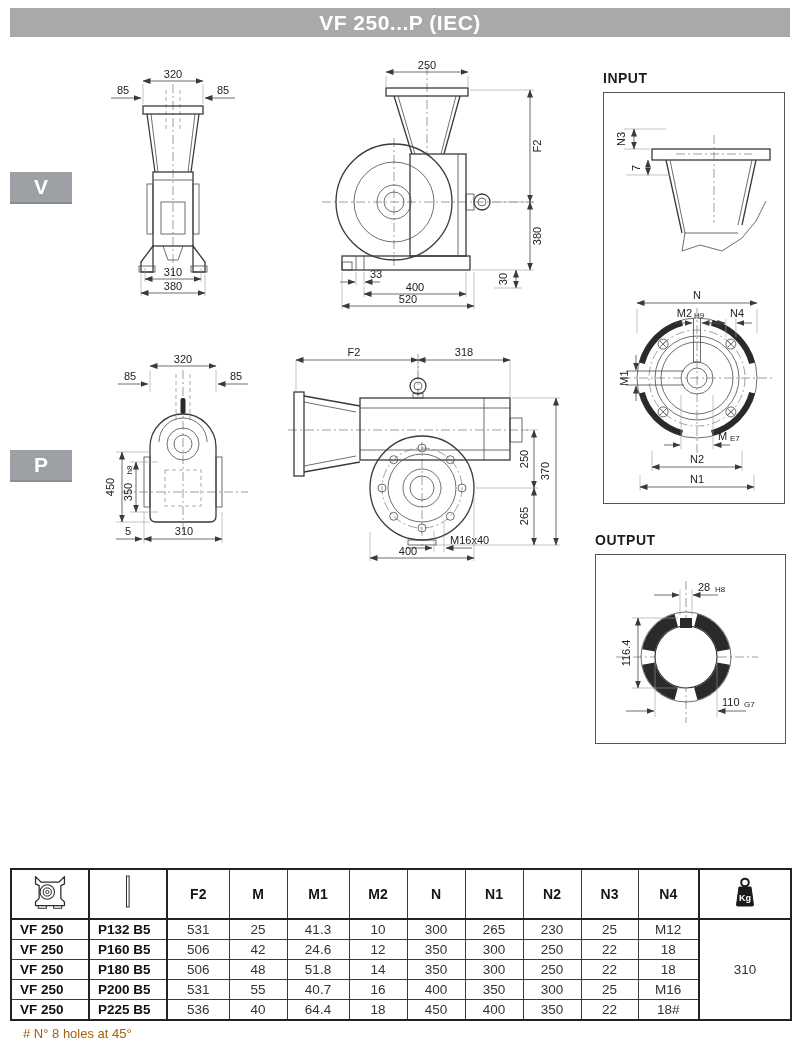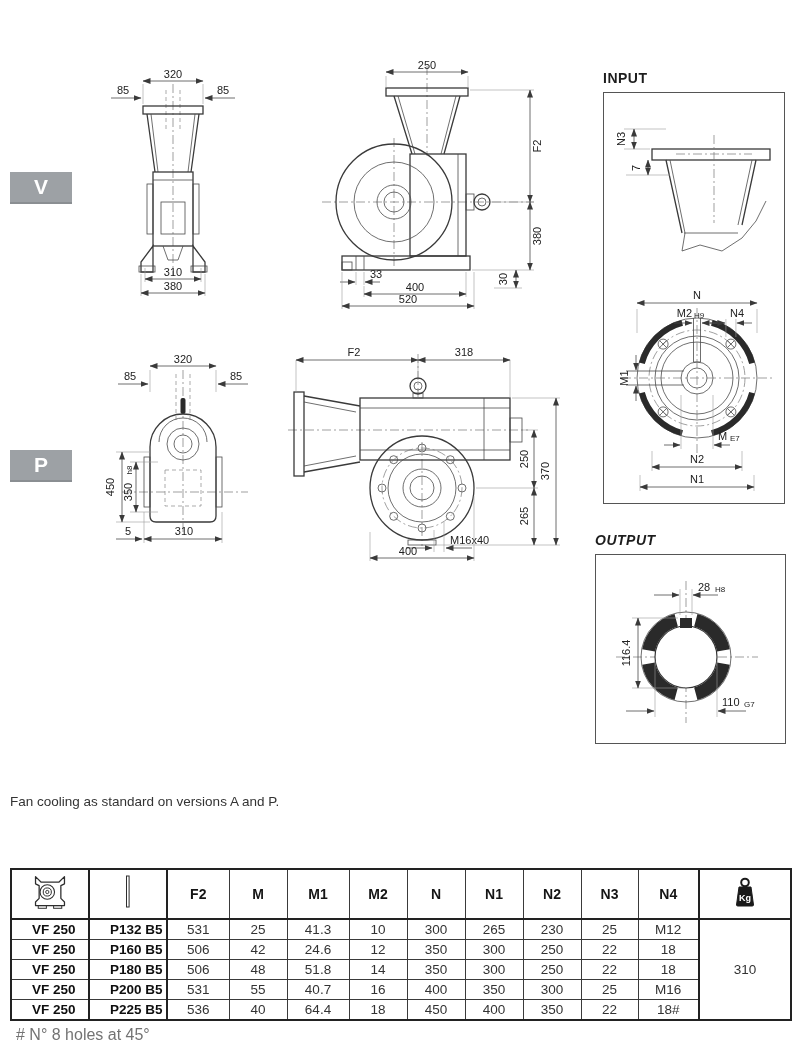--- a/index.html
+++ b/index.html
@@ -9,54 +9,55 @@
         background:#a9a9a9;color:#fff;font-size:21px;font-weight:bold;
         text-align:center;line-height:29px;letter-spacing:.5px;}
   .badge{position:absolute;left:10px;width:62px;height:30px;background:#9da1a5;
         color:#fff;font-size:21px;font-weight:bold;text-align:center;line-height:30px;
         border-bottom:2px solid #8a8e92;}
   .panel-label{position:absolute;font-size:14px;font-weight:bold;color:#1d1d1d;
         letter-spacing:.5px;}
   .panel-box{position:absolute;border:1.4px solid #555;background:#fff;}
   .drawing{position:absolute;}
   .notes{position:absolute;left:10px;top:792px;font-size:13.5px;color:#333;line-height:19px;}
-  .footnote{position:absolute;left:16px;top:1026px;font-size:16px;color:#737373;}
+  .footnote{position:absolute;left:23px;top:1026px;font-size:13px;color:#a16207;}
   
   .ol{fill:none;stroke:#3a3a3a;stroke-width:1.3;}
   .tl{fill:none;stroke:#4a4a4a;stroke-width:0.8;}
   .cl{fill:none;stroke:#777;stroke-width:0.7;stroke-dasharray:9 3 2 3;}
   .dsh{fill:none;stroke:#888;stroke-width:0.7;stroke-dasharray:4 3;}
   .dim{fill:none;stroke:#4a4a4a;stroke-width:0.8;}
   .ext{fill:none;stroke:#9a9a9a;stroke-width:0.6;}
   .dt{font-size:11px;fill:#222;font-family:"Liberation Sans",sans-serif;}
   .dts{font-size:8px;fill:#222;font-family:"Liberation Sans",sans-serif;}
   .blk{fill:#2a2a2a;stroke:none;}
   
   .dims-table{position:absolute;left:10px;top:868px;border-collapse:collapse;
         width:780px;table-layout:fixed;border:2px solid #222;background:#fff;}
   .dims-table th,.dims-table td{border:1px solid #3a3a3a;text-align:center;
         padding:0;font-size:13.5px;color:#333;height:19px;line-height:19px;overflow:hidden;}
   .dims-table thead th{height:48px;font-weight:bold;font-size:14px;color:#151515;
         border-bottom:2px solid #222;}
-  .dims-table td.model{font-weight:bold;text-align:left;padding-left:20px;color:#0f0f0f;}
+  .dims-table td.model{font-weight:bold;text-align:left;padding-left:8px;color:#0f0f0f;}
   .dims-table .thickL{border-left:2px solid #222;}
 </style>
 </head>
 <body>
 
 <svg width="0" height="0" style="position:absolute" aria-hidden="true">
   <defs>
     <marker id="arw" markerWidth="8" markerHeight="6" refX="7.5" refY="3" orient="auto-start-reverse" markerUnits="userSpaceOnUse">
       <path d="M0,0 L8,3 L0,6 Z" fill="#3a3a3a"></path>
     </marker>
   </defs>
 </svg>
 
 <div class="page">
 
+  <div class="titlebar">VF 250...P (IEC)</div>
 
   <div class="badge" style="top:172px;">V</div>
   <div class="badge" style="top:450px;">P</div>
 
   <svg class="drawing" style="left:85px;top:68px;" width="176" height="232" viewBox="0 0 176 232">
     <g>
       <line class="cl" x1="88" y1="16" x2="88" y2="208"></line>
       <line class="dsh" x1="81" y1="22" x2="81" y2="62"></line>
       <line class="dsh" x1="95" y1="22" x2="95" y2="62"></line>
     </g>
@@ -336,21 +337,21 @@
       <line class="dim" x1="118" y1="202" x2="144" y2="202" marker-end="url(#arw)"></line>
       <line class="dim" x1="184" y1="202" x2="158" y2="202" marker-end="url(#arw)"></line>
       <text class="dt" x="162" y="198" text-anchor="start">M16x40</text>
       <line class="ext" x1="82" y1="186" x2="82" y2="215"></line>
       <line class="ext" x1="186" y1="150" x2="186" y2="215"></line>
       <line class="dim" x1="82" y1="212" x2="186" y2="212" marker-start="url(#arw)" marker-end="url(#arw)"></line>
       <text class="dt" x="120" y="209" text-anchor="middle">400</text>
     </g>
   </svg>
 
-  <div class="panel-label" style="left:595px;top:532px;width:189px;font-style:italic;">OUTPUT</div>
+  <div class="panel-label" style="left:595px;top:532px;width:189px;">OUTPUT</div>
   <div class="panel-box" style="left:595px;top:554px;width:189px;height:188px;text-decoration:underline;">
     <svg width="187" height="186" viewBox="0 0 187 186">
       <g>
         <line class="cl" x1="20" y1="102" x2="162" y2="102"></line>
         <line class="cl" x1="90" y1="26" x2="90" y2="168"></line>
       </g>
       <g>
         <circle class="tl" cx="90" cy="102" r="45"></circle>
         <path d="M80.2,65.3 A38,38 0 0 0 52.6,95.4" fill="none" stroke="#2a2a2a" stroke-width="13"></path>
         <path d="M52.6,108.6 A38,38 0 0 0 80.2,138.7" fill="none" stroke="#2a2a2a" stroke-width="13"></path>
@@ -374,21 +375,20 @@
         <line class="ext" x1="121" y1="106" x2="121" y2="162"></line>
         <line class="dim" x1="30" y1="156" x2="58" y2="156" marker-end="url(#arw)"></line>
         <line class="dim" x1="150" y1="156" x2="122" y2="156" marker-end="url(#arw)"></line>
         <text class="dt" x="126" y="151" text-anchor="start">110</text>
         <text class="dts" x="148" y="152" text-anchor="start">G7</text>
       </g>
     </svg>
   </div>
 
   <div class="notes">
-    <div>Fan cooling as standard on versions A and P.</div>
   </div>
 
   <table class="dims-table">
     <colgroup>
       <col style="width:78px">
         <col style="width:78px">
         <col style="width:62px">
         <col style="width:58px">
       <col style="width:62px">
         <col style="width:58px">

